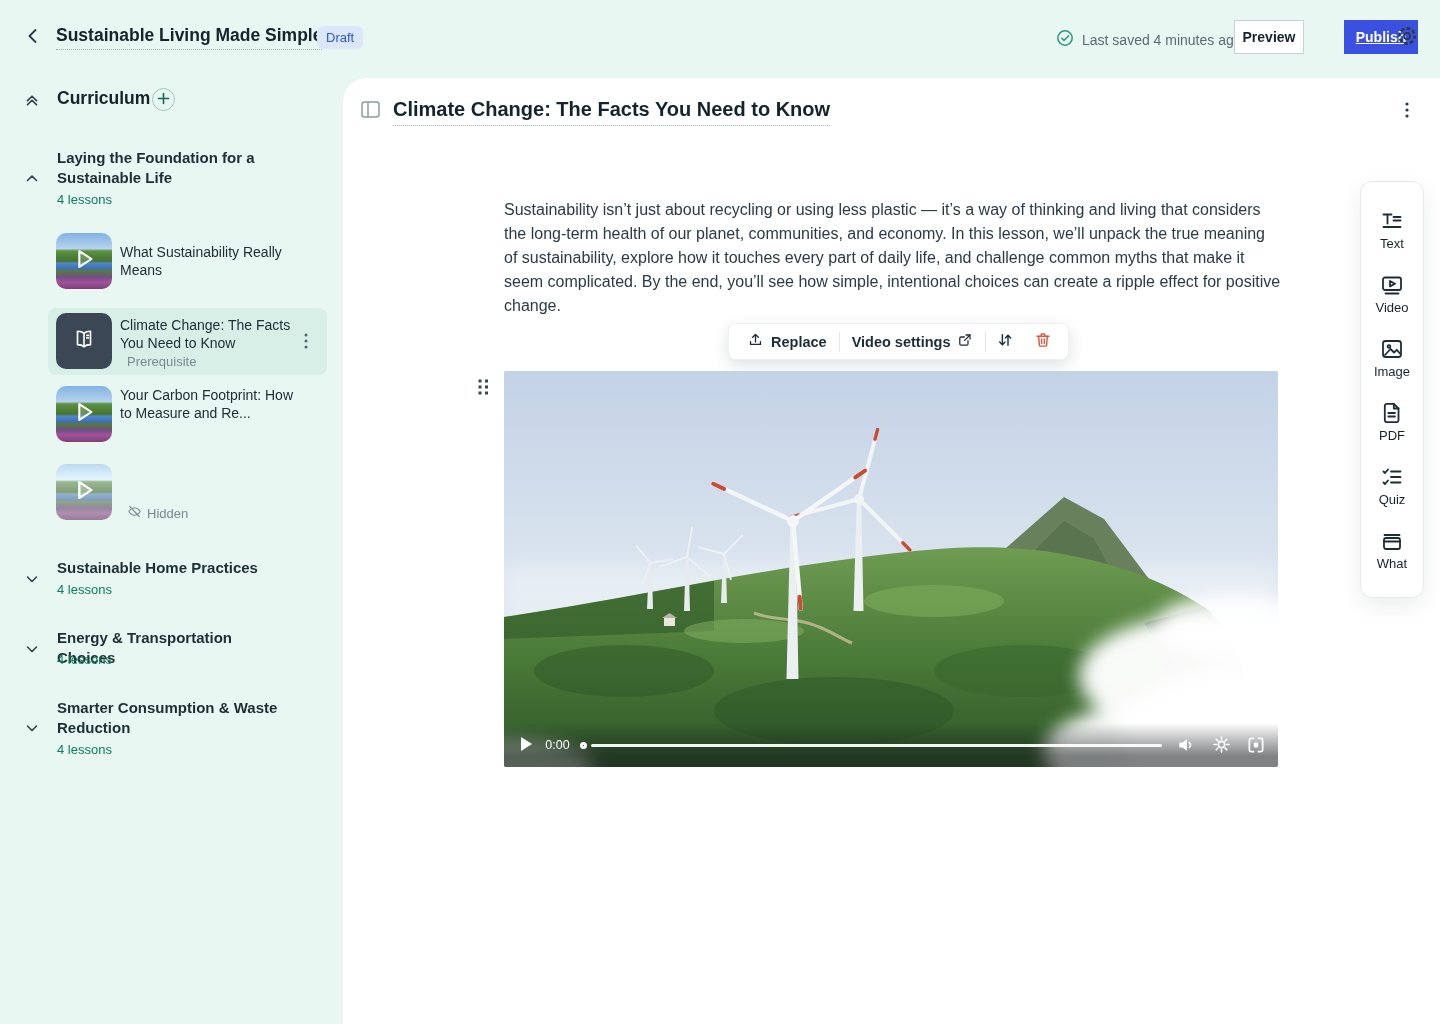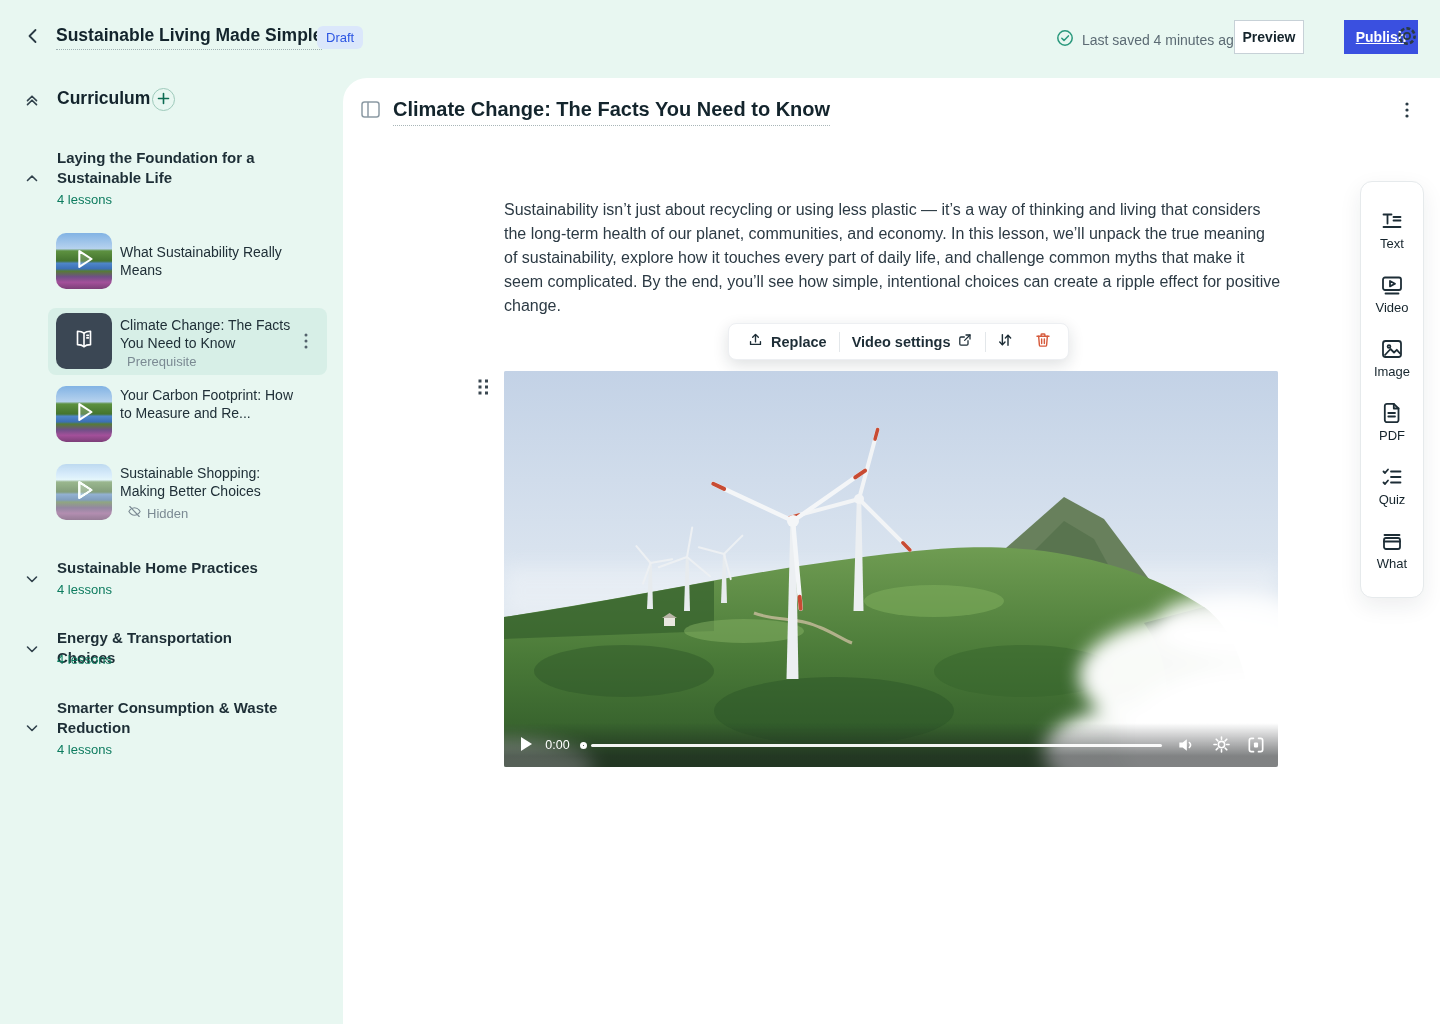--- a/index.html
+++ b/index.html
@@ -180,21 +180,20 @@
     </div>
 
     <div class="lesson" style="top:400px; height:58px">
       <div class="thumb faded">
         <span>
           <svg width="30" height="30" viewBox="0 0 32 32">
               <polygon points="11,7.5 24,16 11,24.5" fill="rgba(255,255,255,.18)" stroke="#ffffff" stroke-width="2.2" stroke-linejoin="round"></polygon>
             </svg>
         </span>
       </div>
-      <div class="lesson-title" style="top:0px">Sustainable Shopping: Making Better Choices</div>
       <div class="lesson-sub" style="top:40px">
         <span>
           <svg width="15" height="15" viewBox="0 0 24 24" fill="none" stroke="#7b8a93" stroke-width="1.8" stroke-linecap="round" stroke-linejoin="round">
             <path d="M3 12 C5.5 7.8 8.8 6 12 6 S18.5 7.8 21 12 C18.5 16.2 15.2 18 12 18 S5.5 16.2 3 12 Z"></path>
             <path d="M4.5 4 L19.5 20"></path>
           </svg>
         </span>
         <span>Hidden</span>
       </div>
     </div>

